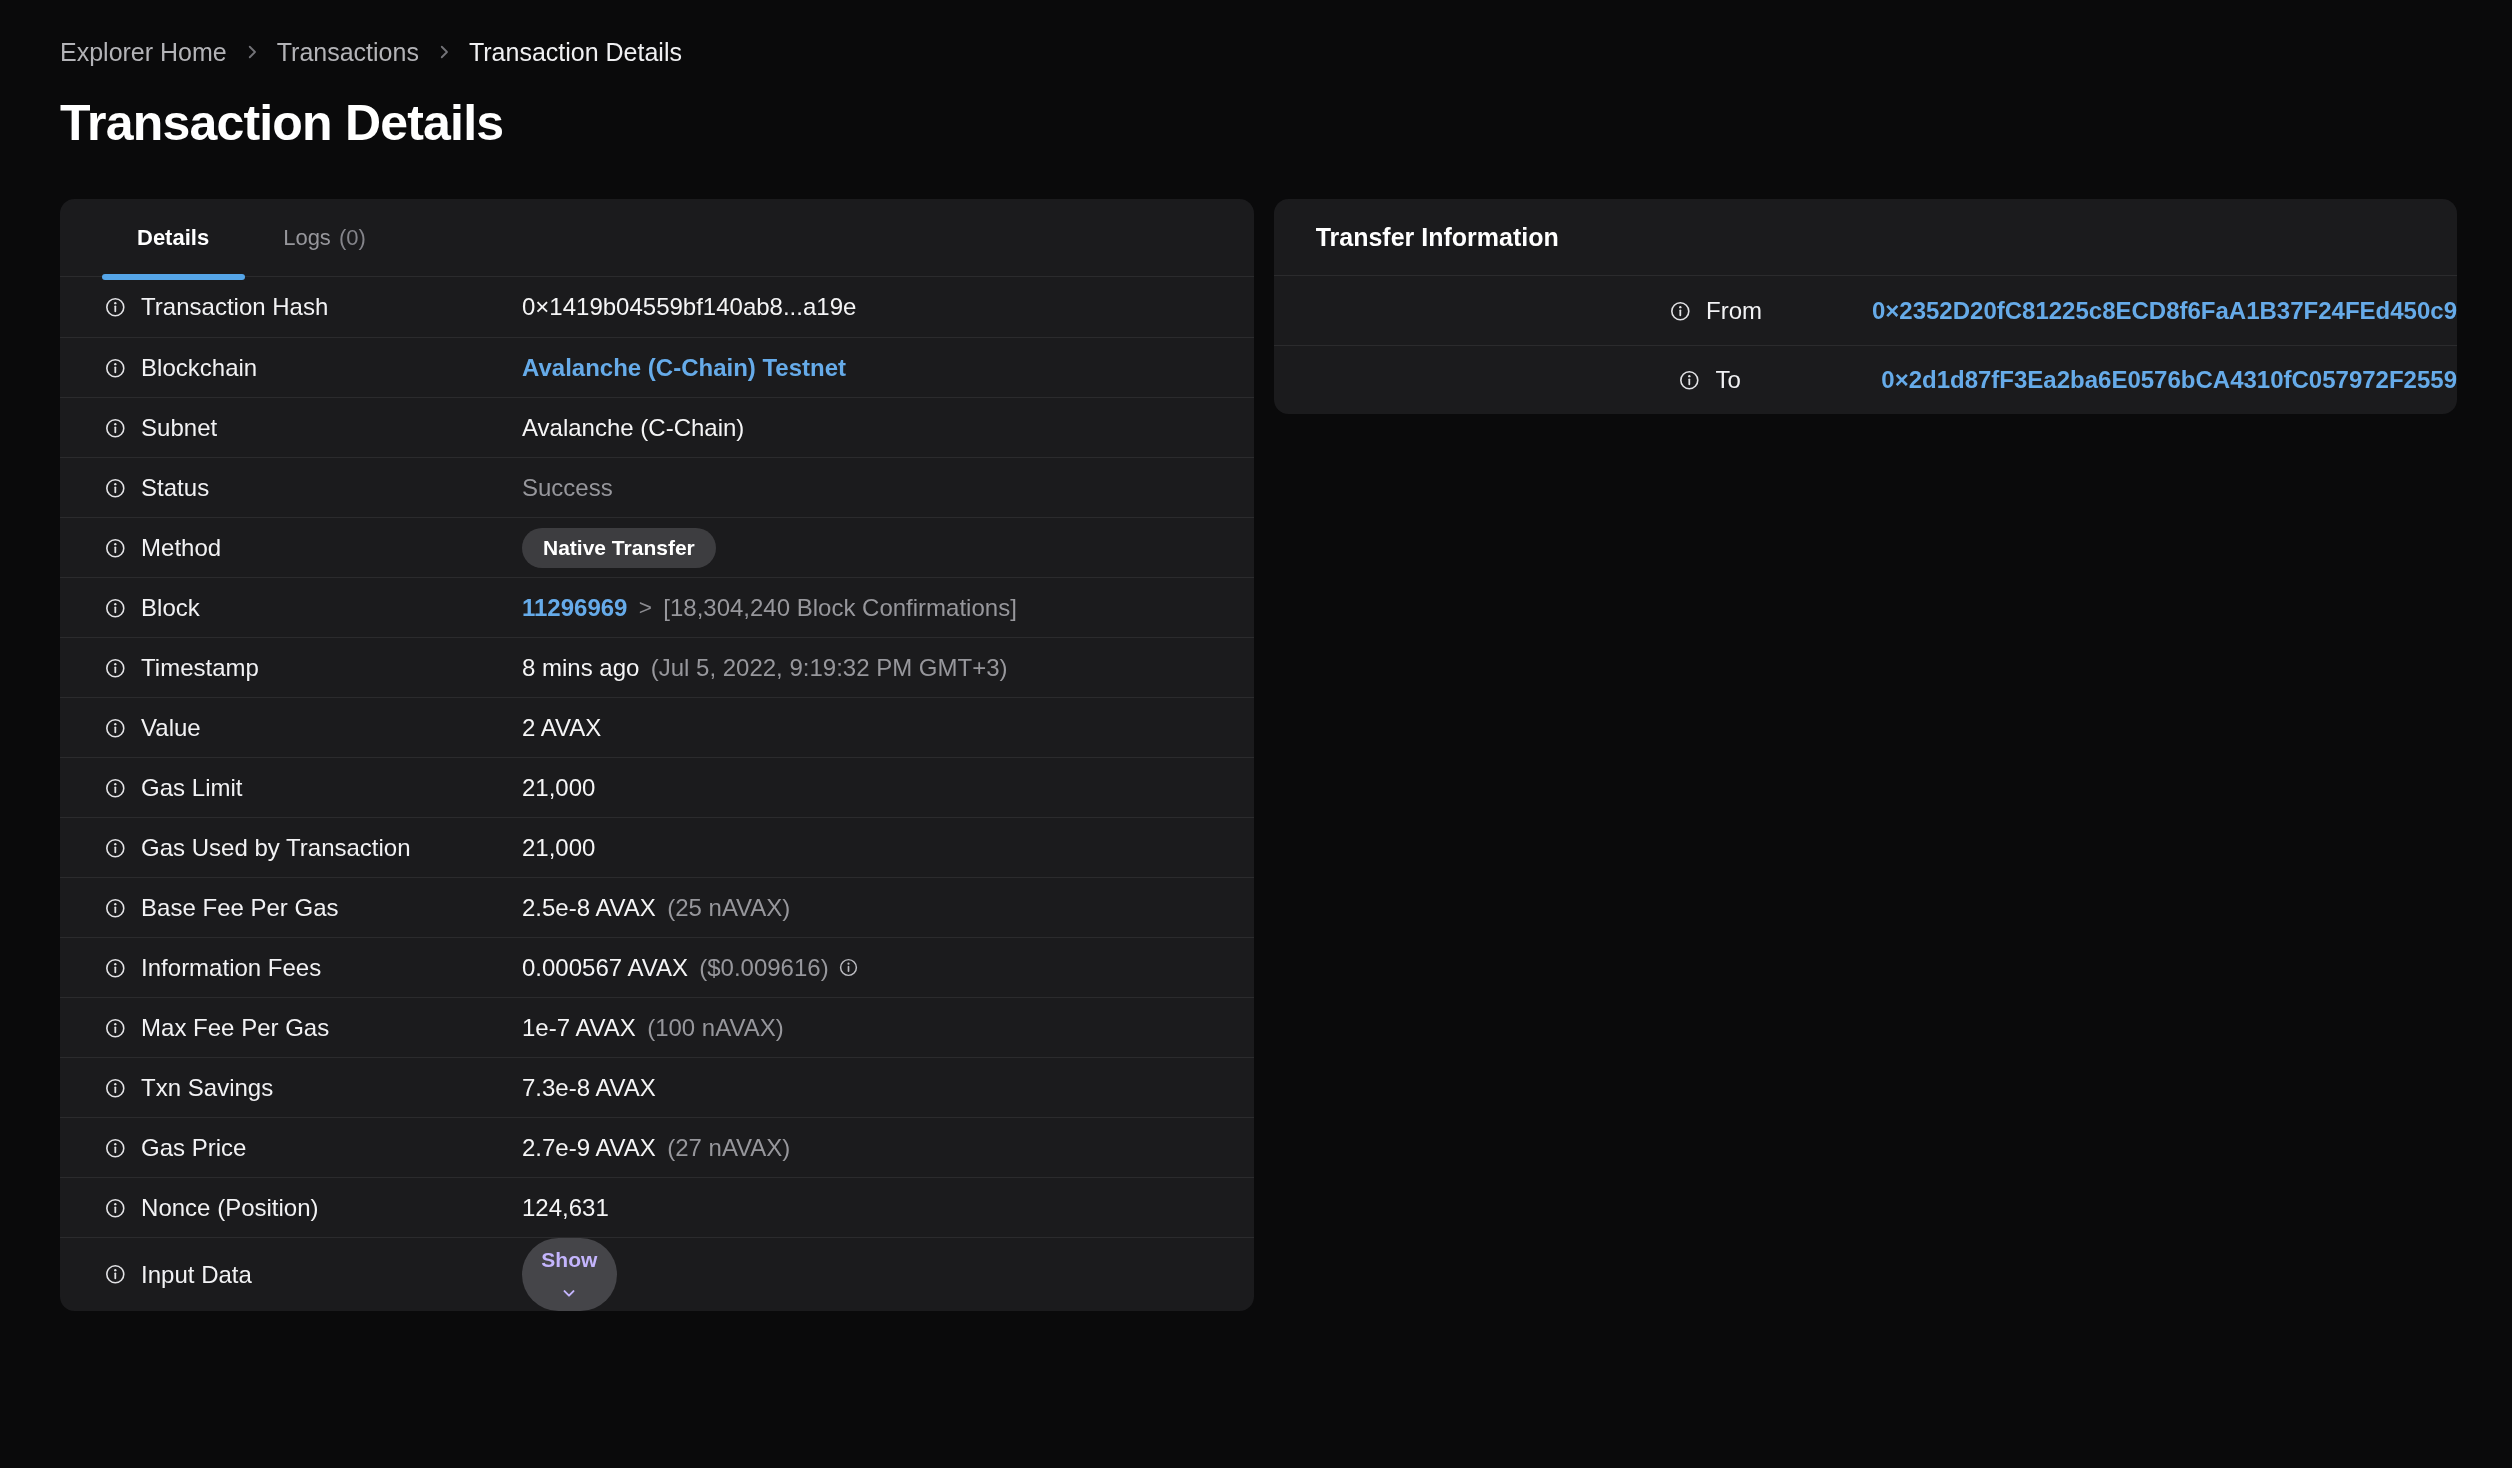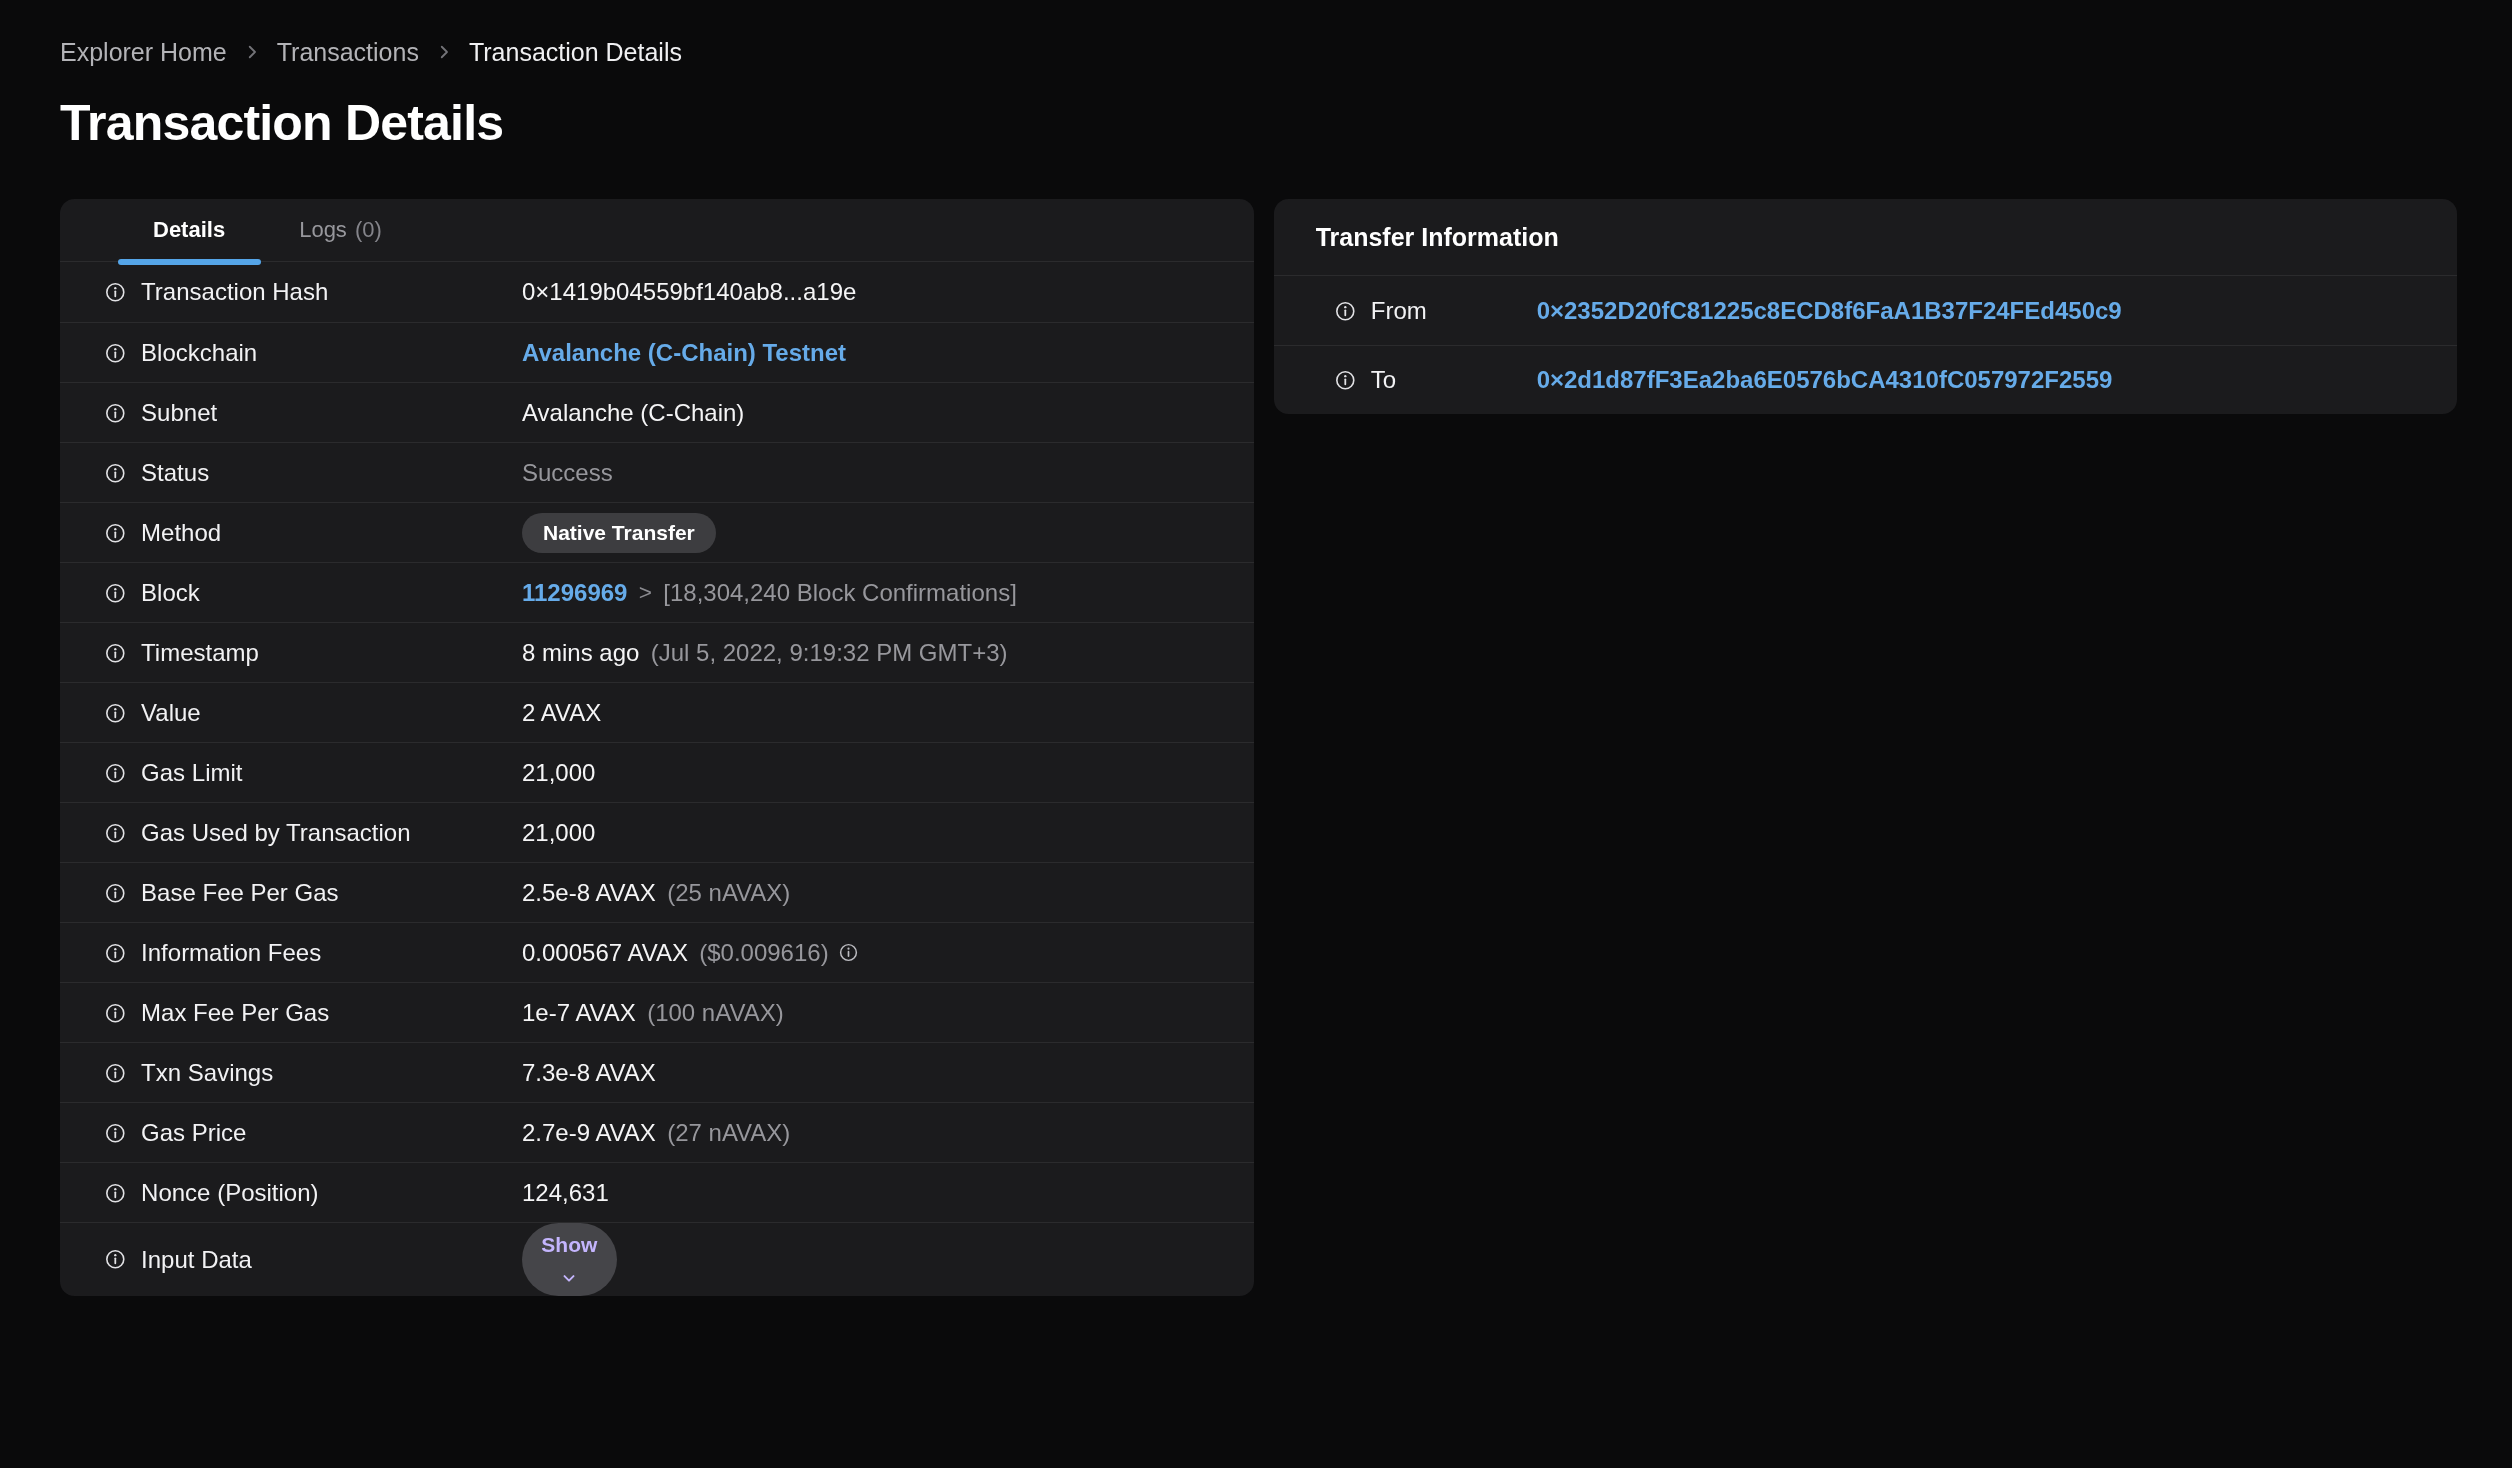--- a/index.html
+++ b/index.html
@@ -36,21 +36,21 @@
   
   h1.page-title{margin:27.4px 0 0;font-size:50px;font-weight:700;letter-spacing:-0.8px;color:#ffffff;}
 
   
   .content{margin-top:47px;display:flex;gap:19.3px;align-items:flex-start;}
   .card{background:var(--card-bg);border-radius:14.5px;}
   .details-card{width:1195px;}
   .transfer-card{width:1184px;}
 
   
-  .tabs{display:flex;align-items:stretch;height:63px;padding-left:56px;border-bottom:1.6px solid var(--divider);}
+  .tabs{display:flex;align-items:stretch;height:78px;padding-left:40px;border-bottom:1.6px solid var(--divider);}
   .tab{position:relative;display:flex;align-items:center;gap:8px;padding:0 37px;font-size:22px;color:var(--muted);cursor:pointer;}
   .tab .count{color:#84848a;}
   .tab.active{color:#ffffff;font-weight:700;}
   .tab.active::after{content:"";position:absolute;left:1.6px;right:1.6px;bottom:-4px;height:6.4px;border-radius:4.8px;background:var(--accent);}
 
   
   .row{display:flex;align-items:center;min-height:60px;padding-left:44px;}
   .row + .row{border-top:1.6px solid var(--divider);}
   .row-label{display:flex;align-items:center;gap:14.5px;width:418px;flex:none;font-size:24px;color:#f2f2f4;}
   .i-info{color:#e2e2e5;flex:none;cursor:pointer;}
@@ -59,21 +59,21 @@
   .muted-solo{color:var(--muted);}
   .value-link{color:var(--link);text-decoration:none;font-weight:700;cursor:pointer;}
   .addr-link{color:var(--link);text-decoration:none;font-weight:600;cursor:pointer;}
   .block-sep{color:#8b8b90;margin:0 0 0 11.3px;font-size:22.6px;}
   .badge{background:var(--badge);border-radius:805px;padding:7.3px 21px;font-size:21px;font-weight:600;color:#ffffff;line-height:1.2;}
   .show-btn{display:inline-flex;align-items:center;gap:11.3px;background:var(--btn);border:none;border-radius:805px;padding:9px 19.3px;font-size:21px;font-weight:700;color:#c4b5fd;font-family:inherit;cursor:pointer;line-height:1.2;flex-direction:column;}
   .fee-info{color:#bcbcc1;margin-left:9.7px;flex:none;cursor:pointer;}
 
   
   .transfer-title{height:77px;display:flex;align-items:center;padding-left:42px;margin:0;font-size:25px;font-weight:700;color:#ffffff;border-bottom:1.6px solid var(--divider);}
-  .t-row{display:flex;align-items:center;height:69px;padding-left:60px;}
+  .t-row{display:flex;align-items:center;height:69px;padding-left:60px;justify-content:flex-end;}
   .t-row + .t-row{border-top:1.6px solid var(--divider);}
   .t-label{display:flex;align-items:center;gap:14.5px;width:203px;flex:none;font-size:24px;color:#f2f2f4;}
   .t-value{font-size:24px;}
 </style>
 </head>
 <body>
 
 <div class="page">
 
   <nav class="breadcrumb">

